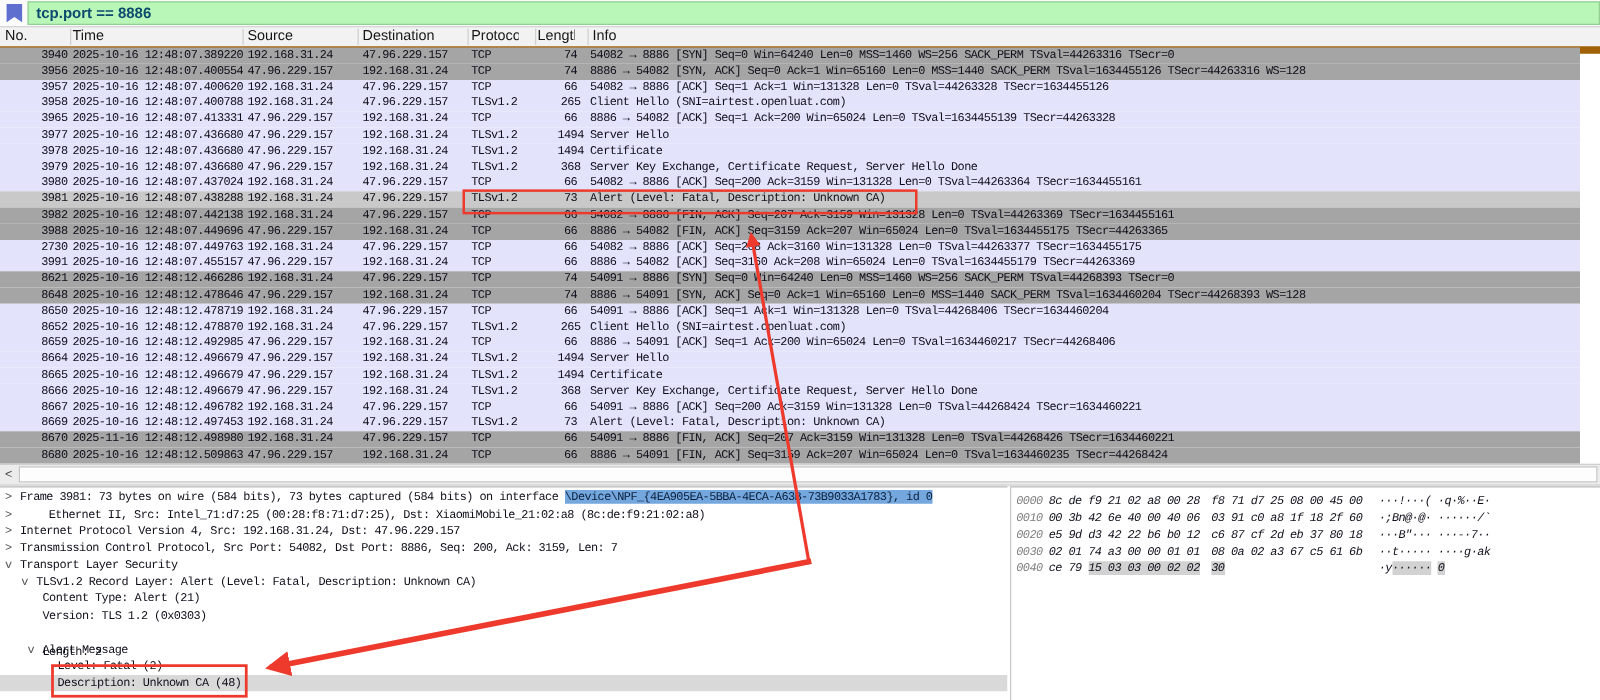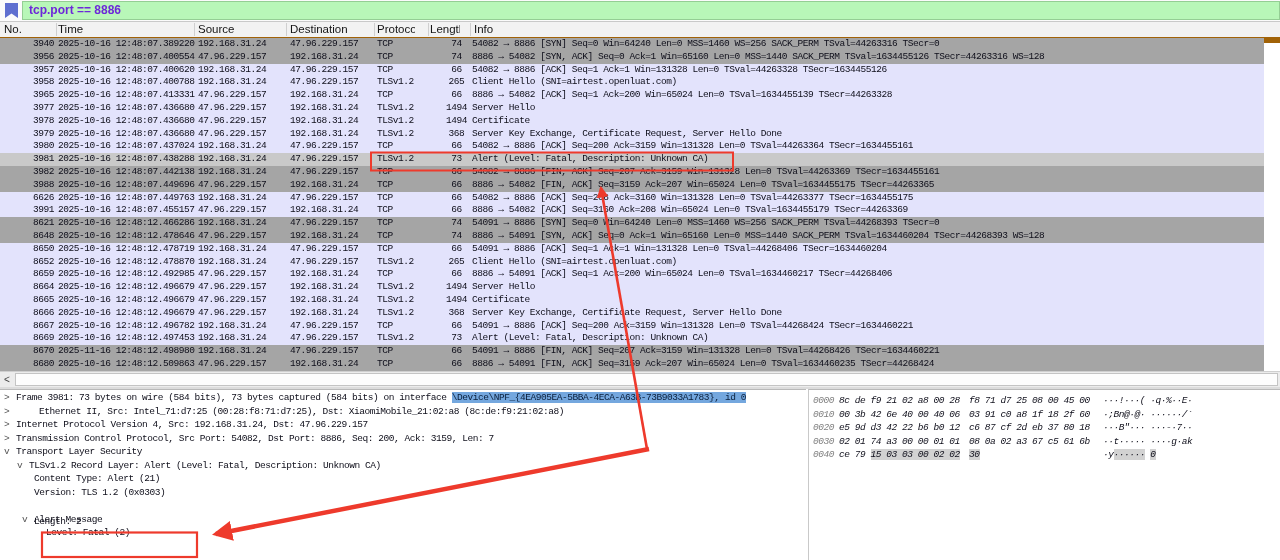--- a/index.html
+++ b/index.html
@@ -8,21 +8,21 @@
   .mono{font-family:"Liberation Mono","DejaVu Sans Mono",monospace;font-size:9.5px;
         letter-spacing:-0.45px;color:#0e0e1a;}
   
   .fbar{position:absolute;left:0;top:0;width:1280px;height:21px;background:#fbfbfb;
         border-bottom:1px solid #c9c9c9;}
   .bookmark{position:absolute;left:5px;top:3px;width:13px;height:15px;background:#5f6fd0;
         clip-path:polygon(0 0,100% 0,100% 100%,50% 70%,0 100%);}
   .ffield{position:absolute;left:22px;top:1px;width:1256px;height:17px;background:#b8f7b8;
         border:1px solid #94ce94;}
   .ftext{position:absolute;left:6px;top:0;line-height:17px;font-size:12px;font-weight:bold;
-        color:#6d28d9;font-family:"Liberation Sans",sans-serif;}
+        color:#0c4a6e;font-family:"Liberation Sans",sans-serif;}
   
   .hdr{position:absolute;left:0;top:22px;width:1280px;height:15px;background:#f2f2f2;
        border-bottom:6px solid #a16207;font-size:11.5px;color:#151515;}
   .hcell{position:absolute;top:0;height:15px;line-height:14px;overflow:hidden;white-space:nowrap;}
   .h-no{left:4px;width:40px}.h-time{left:58px;width:130px}.h-src{left:198px;width:86px}
   .h-dst{left:290px;width:82px}.h-proto{left:377px;width:38px}.h-len{left:430px;width:30px}
   .h-info{left:474px;width:200px}
   .hsep{position:absolute;top:1px;width:1px;height:13px;background:#cfcfcf;}
   
   .plist{position:absolute;left:0;top:38px;width:1264px;}
@@ -191,21 +191,21 @@
       <div class="prow bg-g">
         <span class="c-no">3988</span>
         <span class="c-time">2025-10-16 12:48:07.449696</span>
         <span class="c-src">47.96.229.157</span>
         <span class="c-dst">192.168.31.24</span>
         <span class="c-proto">TCP</span>
         <span class="c-len">66</span>
         <span class="c-info">8886 → 54082 [FIN, ACK] Seq=3159 Ack=207 Win=65024 Len=0 TSval=1634455175 TSecr=44263365</span>
       </div>
       <div class="prow bg-l">
-        <span class="c-no">6626</span>
+        <span class="c-no">2730</span>
         <span class="c-time">2025-10-16 12:48:07.449763</span>
         <span class="c-src">192.168.31.24</span>
         <span class="c-dst">47.96.229.157</span>
         <span class="c-proto">TCP</span>
         <span class="c-len">66</span>
         <span class="c-info">54082 → 8886 [ACK] Seq=208 Ack=3160 Win=131328 Len=0 TSval=44263377 TSecr=1634455175</span>
       </div>
       <div class="prow bg-l">
         <span class="c-no">3991</span>
         <span class="c-time">2025-10-16 12:48:07.455157</span>
@@ -364,20 +364,23 @@
       </div>
       <div class="drow" style="top: 125px;">
         <span class="dtext" style="left: 34px;">Length: 2</span>
       </div>
       <div class="drow" style="top: 122.5px;">
         <span class="exp" style="left: 22px;">v</span>
         <span class="dtext" style="left: 34px;">Alert Message</span>
       </div>
       <div class="drow" style="top: 136px;">
         <span class="dtext" style="left: 46px;">Level: Fatal (2)</span>
+      </div>
+      <div class="drow band" style="top: 149.5px;">
+        <span class="dtext" style="left: 46px;">Description: Unknown CA (48)</span>
       </div>
     </div>
 
   <div class="xpane mono">
       <div class="xrow" style="top: 4px;"><span class="x-off">0000</span><span class="x-g1">8c de f9 21 02 a8 00 28</span><span class="x-g2">f8 71 d7 25 08 00 45 00</span><span class="x-ascii">···!···( ·q·%··E·</span></div>
       <div class="xrow" style="top: 17.5px;"><span class="x-off">0010</span><span class="x-g1">00 3b 42 6e 40 00 40 06</span><span class="x-g2">03 91 c0 a8 1f 18 2f 60</span><span class="x-ascii">·;Bn@·@· ······/`</span></div>
       <div class="xrow" style="top: 31px;"><span class="x-off">0020</span><span class="x-g1">e5 9d d3 42 22 b6 b0 12</span><span class="x-g2">c6 87 cf 2d eb 37 80 18</span><span class="x-ascii">···B"··· ···-·7··</span></div>
       <div class="xrow" style="top: 44.5px;"><span class="x-off">0030</span><span class="x-g1">02 01 74 a3 00 00 01 01</span><span class="x-g2">08 0a 02 a3 67 c5 61 6b</span><span class="x-ascii">··t····· ····g·ak</span></div>
       <div class="xrow" style="top: 58px;"><span class="x-off">0040</span><span class="x-g1"><span>ce 79 </span><span class="xh">15 03 03 00 02 02</span></span><span class="x-g2"><span class="xh">30</span></span><span class="x-ascii"><span>·y</span><span class="xh">······</span><span> </span><span class="xh">0</span></span></div>
     </div>

